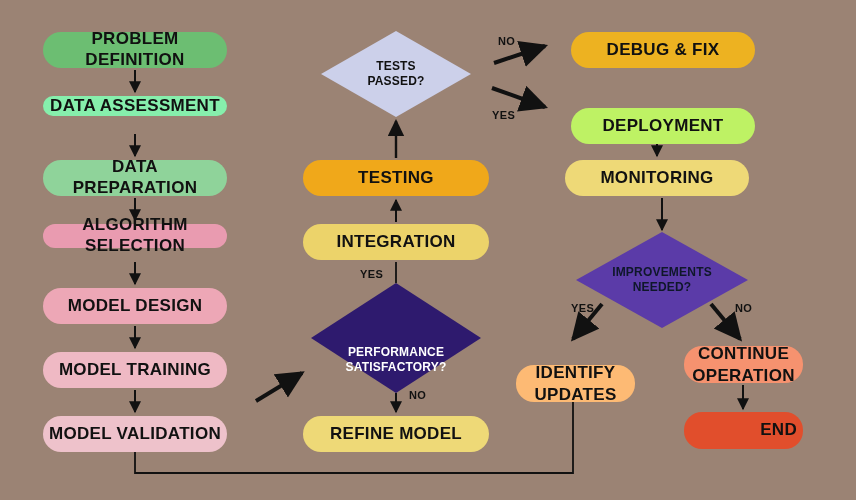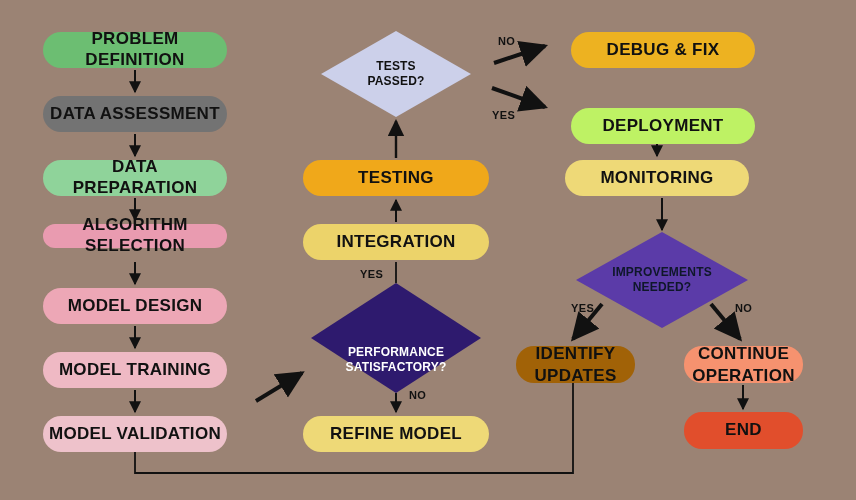--- a/index.html
+++ b/index.html
@@ -108,21 +108,21 @@
     <line x1="602" y1="304" x2="573" y2="339" stroke="#111" stroke-width="4" marker-end="url(#ahb)"></line>
     <line x1="711" y1="304" x2="740" y2="339" stroke="#111" stroke-width="4" marker-end="url(#ahb)"></line>
     <line x1="256" y1="401" x2="302" y2="373" stroke="#111" stroke-width="4" marker-end="url(#ahb)"></line>
 
     <path d="M 135 452 L 135 473 L 573 473 L 573 383" fill="none" stroke="#111" stroke-width="1.8"></path>
   </svg>
 
   <div class="node" style="left:43px;top:32px;width:184px;height:36px;background:#6cbe72;">
     <span>PROBLEM DEFINITION</span>
   </div>
-  <div class="node" style="left:43px;top:96px;width:184px;height:36px;background:#737373;">
+  <div class="node" style="left:43px;top:96px;width:184px;height:20px;background:#86efac;">
     <span>DATA ASSESSMENT</span>
   </div>
   <div class="node" style="left:43px;top:160px;width:184px;height:36px;background:#8fd39a;">
     <span>DATA PREPARATION</span>
   </div>
   <div class="node" style="left:43px;top:224px;width:184px;height:24px;background:#e99bb0;">
     <span>ALGORITHM SELECTION</span>
   </div>
   <div class="node" style="left:43px;top:288px;width:184px;height:36px;background:#eda7b6;">
     <span>MODEL DESIGN</span>
@@ -147,29 +147,29 @@
   <div class="node" style="left:571px;top:32px;width:184px;height:36px;background:#edb221;">
     <span>DEBUG &amp; FIX</span>
   </div>
   <div class="node" style="left:571px;top:96px;width:184px;height:36px;background:#bef264;margin-top:12px;">
     <span>DEPLOYMENT</span>
   </div>
   <div class="node" style="left:565px;top:160px;width:184px;height:36px;background:#eed977;">
     <span>MONITORING</span>
   </div>
 
-  <div class="node two-line" style="left:516px;top:346px;width:119px;height:37px;background:#a16207;white-space:pre-line;">
+  <div class="node two-line" style="left:516px;top:365px;width:119px;height:37px;background:#fdba74;white-space:pre-line;">
     <span style="white-space:pre-line;">IDENTIFY
 UPDATES</span>
   </div>
   <div class="node two-line" style="left:684px;top:346px;width:119px;height:37px;background:#f6926f;white-space:pre-line;">
     <span style="white-space:pre-line;">CONTINUE
 OPERATION</span>
   </div>
-  <div class="node" style="left:684px;top:412px;width:119px;height:37px;background:#e14e2c;">
+  <div class="node" style="left:684px;top:412px;width:119px;height:37px;background:#e14e2c;justify-content:flex-end;">
     <span>END</span>
   </div>
 
   <div class="diamond" style="left:321px;top:31px;width:150px;height:86px;color:#111111;">
     <svg class="dshape" viewBox="0 0 150 86" preserveAspectRatio="none">
       <polygon points="75,0 150,43 75,86 0,43" fill="#ccd0ea"></polygon>
     </svg>
     <span class="dlabel" style="white-space:pre-line;">TESTS
 PASSED?</span>
   </div>

